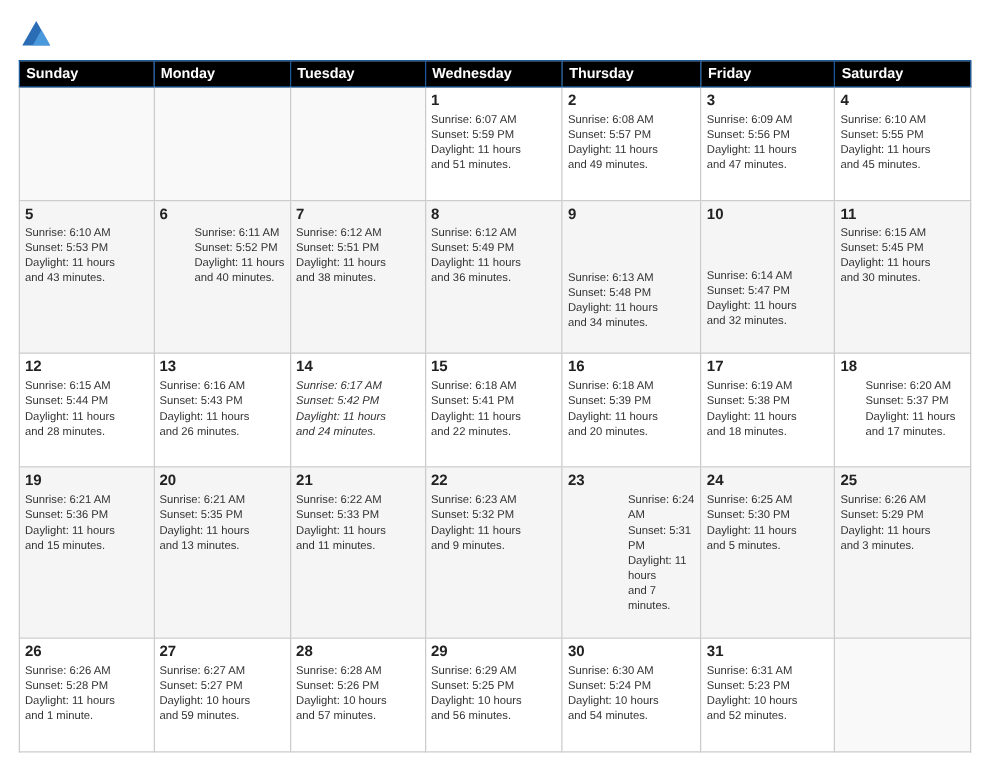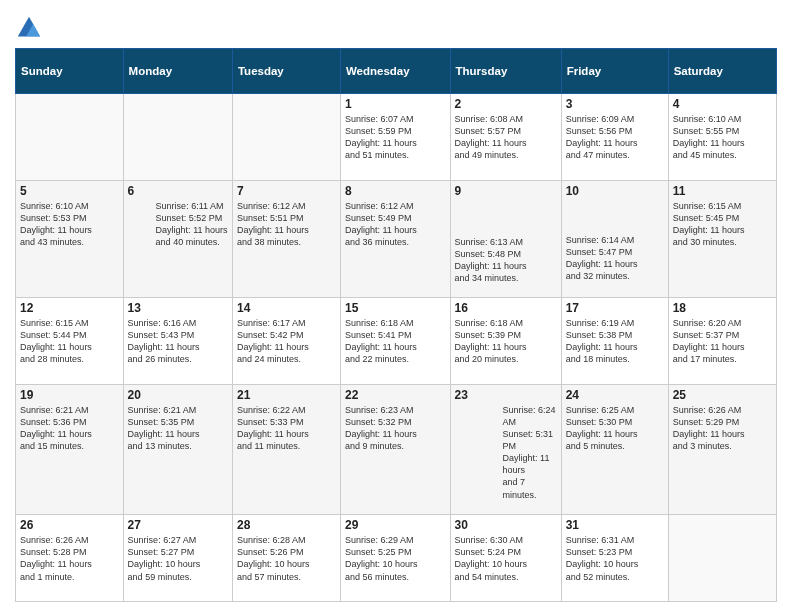--- a/index.html
+++ b/index.html
@@ -61,25 +61,25 @@
       font-size: 15px;
       color: #222;
       font-weight: bold;
     }
     table {
       width: 100%;
       border-collapse: collapse;
       flex: 1;
     }
     thead tr th {
-      background-color: #0c4a6e;
+      background-color: #000000;
       color: #fff;
       font-size: 11.5px;
       font-weight: bold;
-      padding: 16px 5px;
+      padding: 4px 5px;
       text-align: left;
       border: 1px solid #1a5a9a;
     }
     tbody tr td {
       border: 1px solid #ccc;
       vertical-align: top;
       padding: 3px 4px;
       width: 113px;
       height: 80px;
       font-size: 9.5px;
@@ -233,21 +233,21 @@
           </td>
           <td>
             <span class="day-num">13</span>
             <div class="day-info" style="white-space: pre-line;">Sunrise: 6:16 AM
 Sunset: 5:43 PM
 Daylight: 11 hours
 and 26 minutes.</div>
           </td>
           <td>
             <span class="day-num">14</span>
-            <div class="day-info" style="white-space: pre-line;">Sunrise: 6:17 AM
+            <div class="day-info" style="white-space: pre-line; font-style: italic;">Sunrise: 6:17 AM
 Sunset: 5:42 PM
 Daylight: 11 hours
 and 24 minutes.</div>
           </td>
           <td>
             <span class="day-num">15</span>
             <div class="day-info" style="white-space: pre-line;">Sunrise: 6:18 AM
 Sunset: 5:41 PM
 Daylight: 11 hours
 and 22 minutes.</div>
@@ -261,21 +261,21 @@
           </td>
           <td>
             <span class="day-num">17</span>
             <div class="day-info" style="white-space: pre-line;">Sunrise: 6:19 AM
 Sunset: 5:38 PM
 Daylight: 11 hours
 and 18 minutes.</div>
           </td>
           <td>
             <span class="day-num">18</span>
-            <div class="day-info" style="white-space: pre-line;">Sunrise: 6:20 AM
+            <div class="day-info" style="white-space: pre-line; margin-left: 20px;">Sunrise: 6:20 AM
 Sunset: 5:37 PM
 Daylight: 11 hours
 and 17 minutes.</div>
           </td>
         </tr>
         <tr>
           <td>
             <span class="day-num">19</span>
             <div class="day-info" style="white-space: pre-line;">Sunrise: 6:21 AM
 Sunset: 5:36 PM

